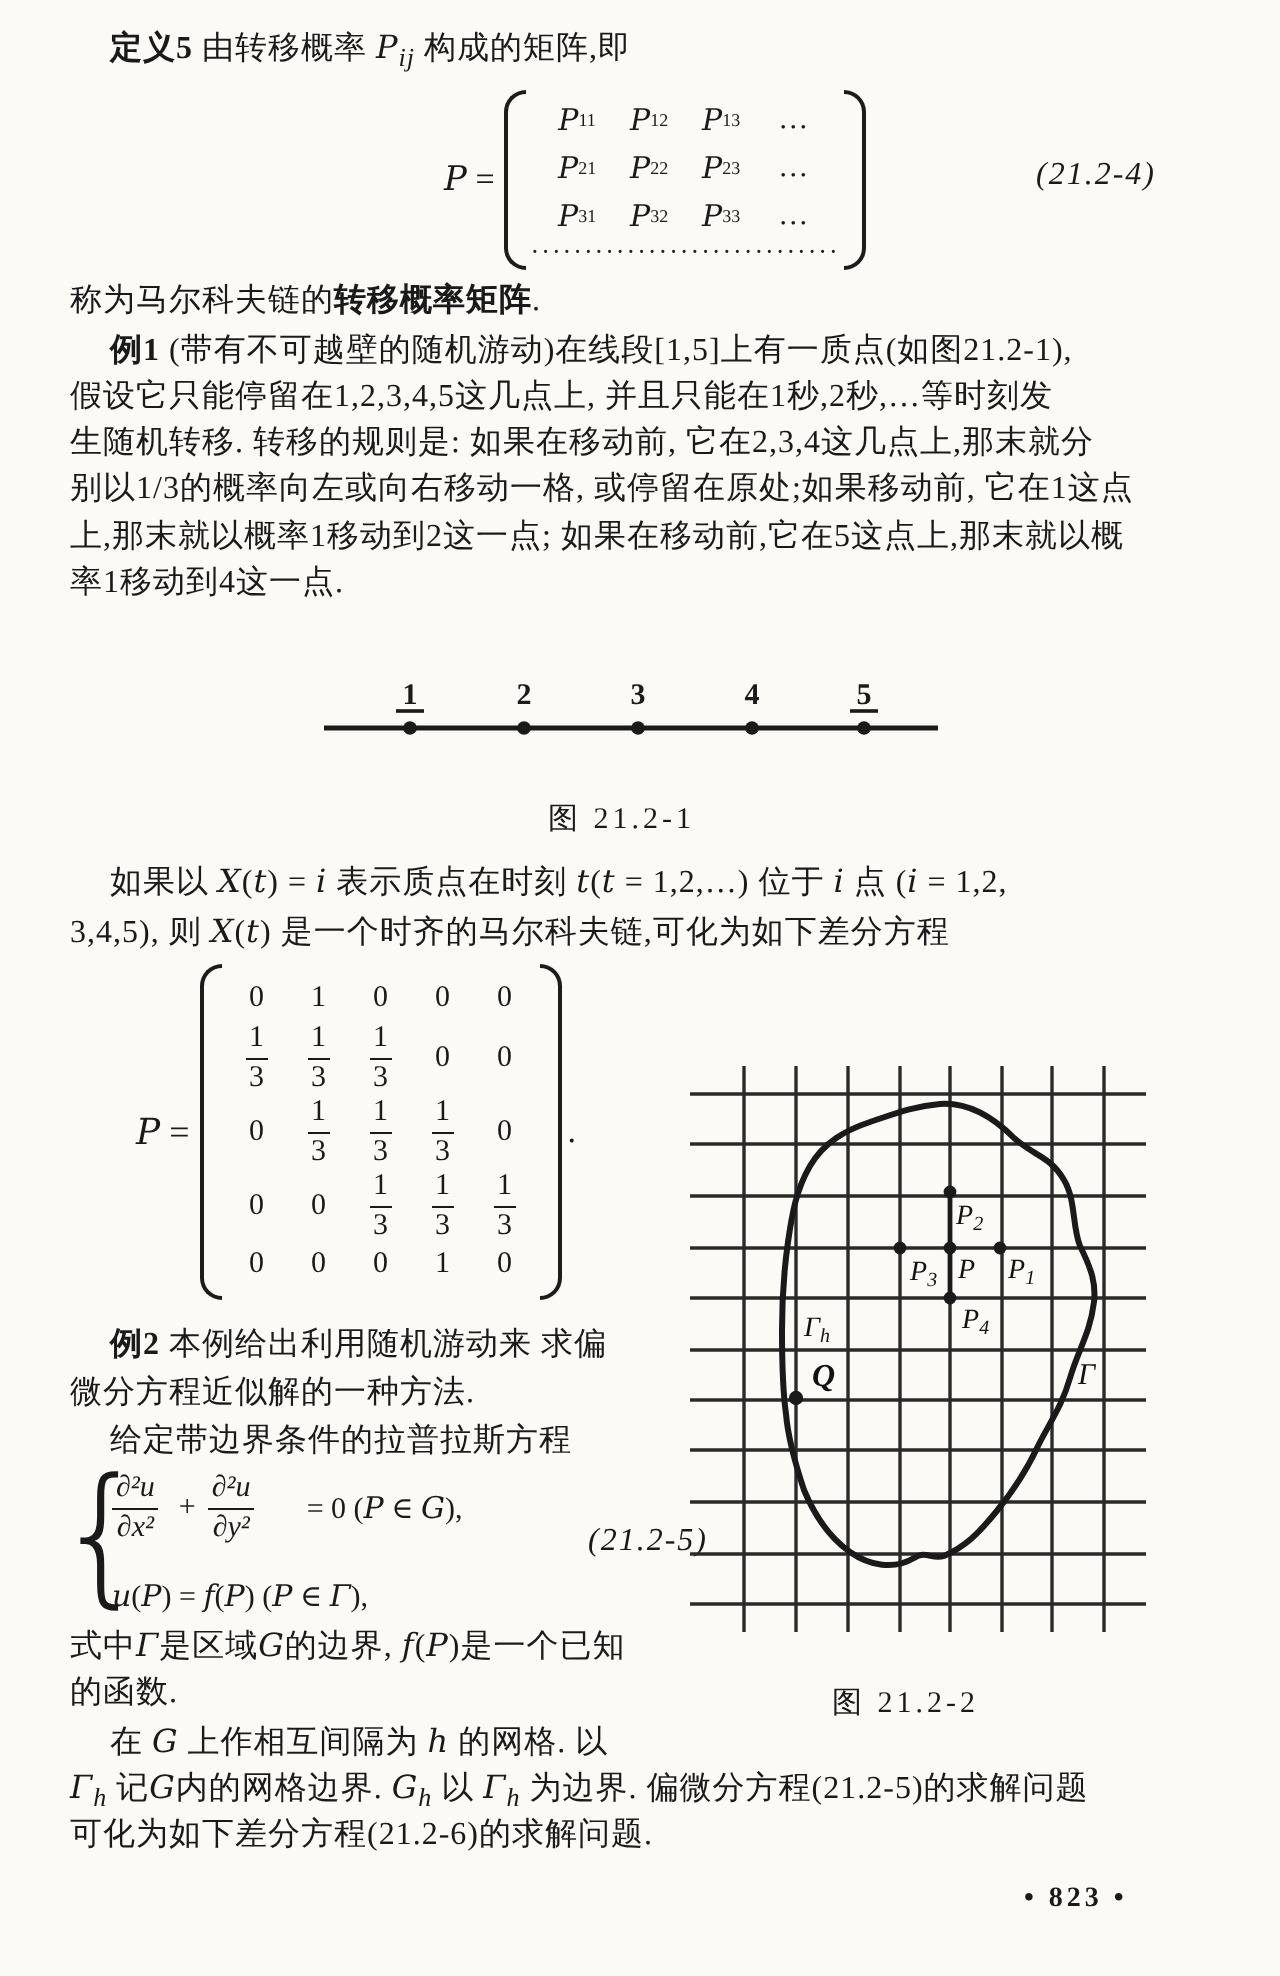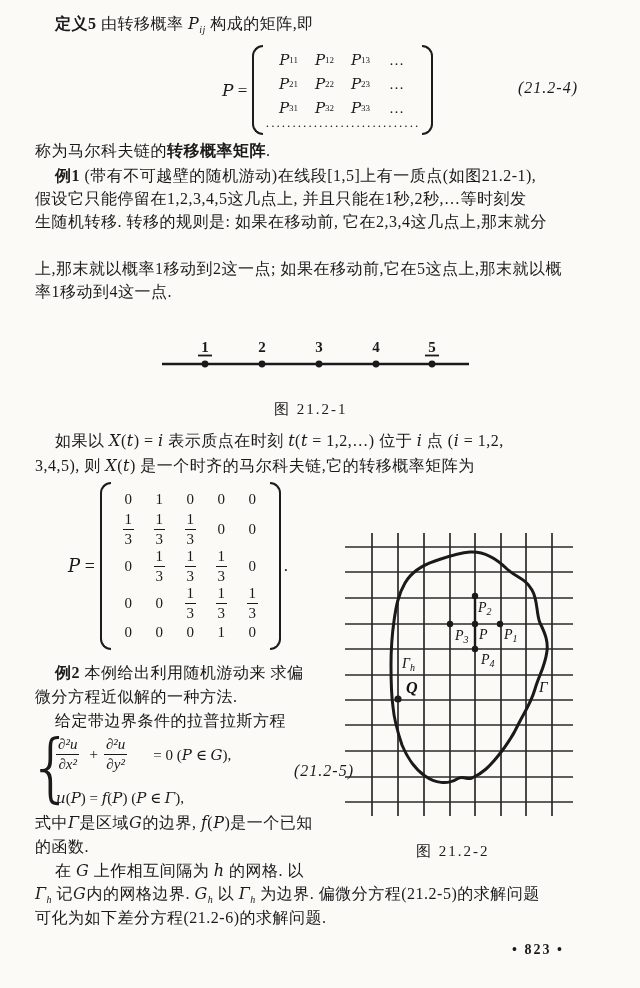--- a/index.html
+++ b/index.html
@@ -17,21 +17,21 @@
   }
   .tline{
     position:absolute;
     font-size:16px;
     line-height:20px;
     letter-spacing:.5px;
     white-space:nowrap;
   }
   .tline .bold{font-weight:bold;}
   .ital{font-style:italic;font-family:"DejaVu Serif",serif;}
-  sub{font-size:10px;font-style:italic;line-height:0;}
+  sub{font-size:13px;font-style:italic;line-height:0;}
   
   .eqwrap{position:absolute;display:flex;align-items:center;}
   .mlead{font-size:17px;margin-right:5px;white-space:nowrap;}
   .paren{display:inline-block;width:11px;flex:0 0 auto;box-sizing:border-box;}
   .pl{border-left:2.2px solid #1c1c1c;border-top:2.2px solid #1c1c1c;border-bottom:2.2px solid #1c1c1c;border-radius:16px 0 0 16px;}
   .pr{border-right:2.2px solid #1c1c1c;border-top:2.2px solid #1c1c1c;border-bottom:2.2px solid #1c1c1c;border-radius:0 16px 16px 0;}
   .mcol{display:flex;flex-direction:column;align-items:center;padding:4px 2px;}
   .mrow{display:flex;}
   .mcell{display:flex;justify-content:center;align-items:center;min-height:22px;font-size:15px;}
   .mcell sub{font-style:normal;font-size:9px;}
@@ -122,20 +122,21 @@
     </span>
     <span class="paren pr" style="height:90px"></span>
   </div>
   <div class="eqlabel" style="left:518px;top:79px">(21.2-4)</div>
 
   <div class="tline" style="left:35px;top:141px"><span>称为马尔科夫链的</span><span class="bold">转移概率矩阵</span><span>.</span></div>
 
   <div class="tline" style="left:55px;top:166px"><span class="bold">例1</span><span> (带有不可越壁的随机游动)在线段[1,5]上有一质点(如图21.2-1),</span></div>
   <div class="tline" style="left:35px;top:189px"><span>假设它只能停留在1,2,3,4,5这几点上, 并且只能在1秒,2秒,…等时刻发</span></div>
   <div class="tline" style="left:35px;top:212px"><span>生随机转移. 转移的规则是: 如果在移动前, 它在2,3,4这几点上,那末就分</span></div>
+  <div class="tline" style="left:35px;top:235px"><span>别以1/3的概率向左或向右移动一格, 或停留在原处;如果移动前, 它在1这点</span></div>
   <div class="tline" style="left:35px;top:259px"><span>上,那末就以概率1移动到2这一点; 如果在移动前,它在5这点上,那末就以概</span></div>
   <div class="tline" style="left:35px;top:282px"><span>率1移动到4这一点.</span></div>
 
   <svg class="fig1svg" style="left:158px;top:334px" width="315" height="44" viewBox="0 0 315 44">
     <line x1="4" y1="30" x2="311" y2="30" stroke="#1a1a1a" stroke-width="2.6"></line>
     <g font-family="Liberation Serif, DejaVu Serif, serif" font-size="15" font-weight="bold" fill="#1a1a1a" text-anchor="middle">
       <text x="47" y="18">1</text>
       <text x="104" y="18">2</text>
       <text x="161" y="18">3</text>
       <text x="218" y="18">4</text>
@@ -147,21 +148,21 @@
       <circle cx="47" cy="30" r="3.4"></circle>
         <circle cx="104" cy="30" r="3.4"></circle>
         <circle cx="161" cy="30" r="3.4"></circle>
       <circle cx="218" cy="30" r="3.4"></circle>
         <circle cx="274" cy="30" r="3.4"></circle>
     </g>
   </svg>
   <div class="figcap" style="left:274px;top:400px">图  21.2-1</div>
 
   <div class="tline" style="left:55px;top:431px"><span>如果以 </span><span class="ital">X</span><span>(</span><span class="ital">t</span><span>) = </span><span class="ital">i</span><span> 表示质点在时刻 </span><span class="ital">t</span><span>(</span><span class="ital">t</span><span> = 1,2,…) 位于 </span><span class="ital">i</span><span> 点 (</span><span class="ital">i</span><span> = 1,2,</span></div>
-  <div class="tline" style="left:35px;top:456px"><span>3,4,5), 则 </span><span class="ital">X</span><span>(</span><span class="ital">t</span><span>) 是一个时齐的马尔科夫链,它的转移概率矩阵为</span></div>
+  <div class="tline" style="left:35px;top:456px"><span>3,4,5), 则 </span><span class="ital">X</span><span>(</span><span class="ital">t</span><span>) 是一个时齐的马尔科夫链,可化为如下差分方程</span></div>
 
   <div class="eqwrap" style="left:68px;top:482px">
     <span class="mlead" style="font-size:18px"><span class="ital">P</span><span> = </span></span>
     <span class="paren pl" style="height:168px"></span>
     <span class="mcol">
       <span class="mgrid5">
           <span class="mrow">
             <span class="mcell">0</span>
             <span class="mcell">1</span>
             <span class="mcell">0</span>

